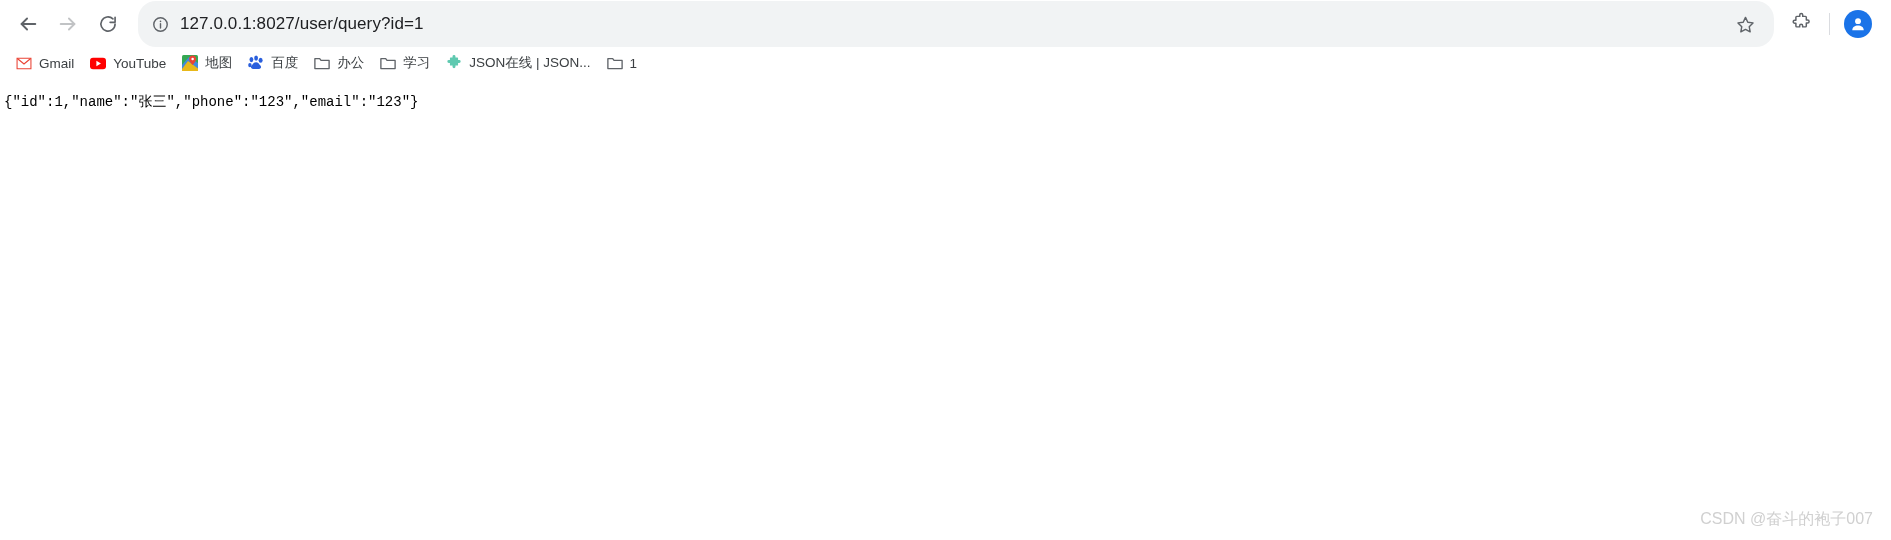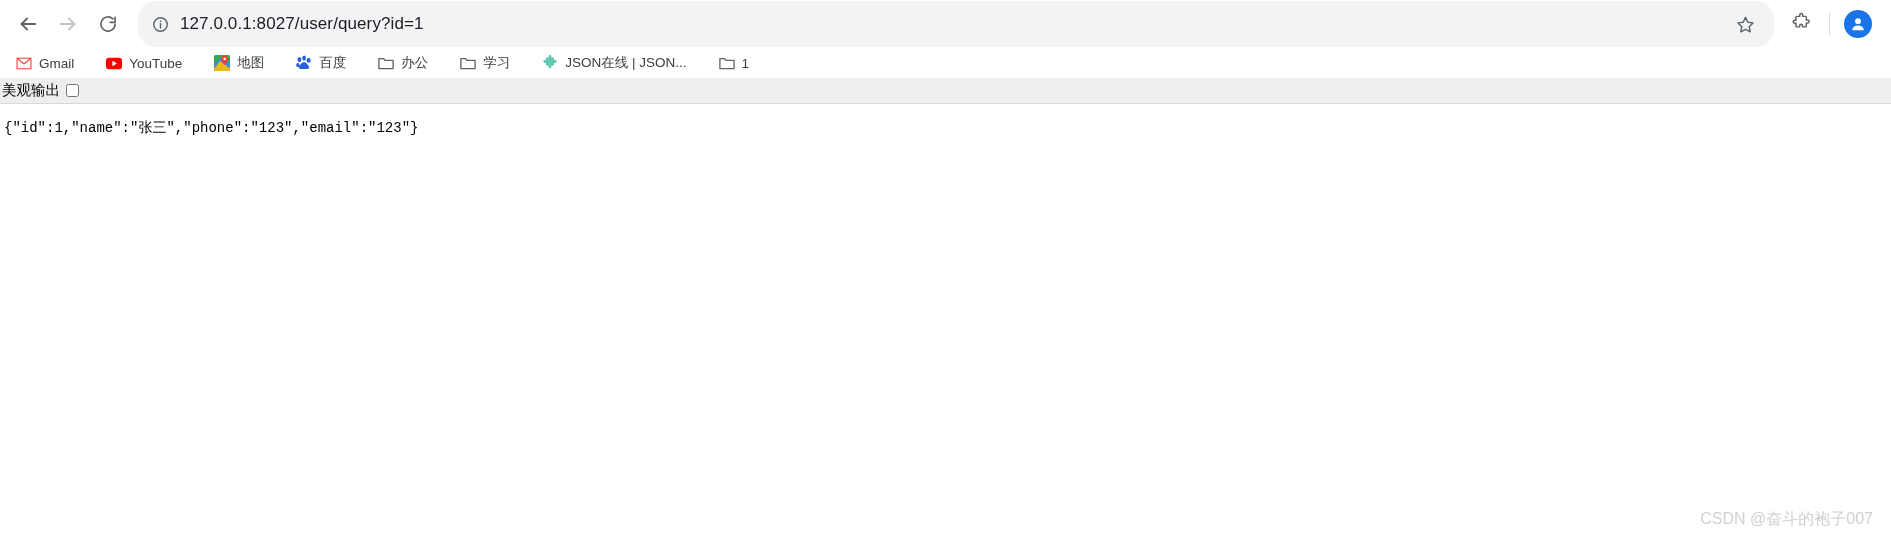--- a/index.html
+++ b/index.html
@@ -72,21 +72,21 @@
     cursor: pointer;
   }
 
   
   .bookmarks {
     height: 30px;
     display: flex;
     align-items: center;
     padding: 0 8px;
     background: #ffffff;
-    gap: 16px;
+    gap: 0px;
   }
   .bm {
     display: flex;
     align-items: center;
     height: 24px;
     padding: 0 8px;
     border-radius: 4px;
     cursor: pointer;
     white-space: nowrap;
     flex: 0 0 auto;
@@ -300,23 +300,19 @@
         <svg width="16" height="14" viewBox="0 0 18 15" fill="none" stroke="#5f6368" stroke-width="1.5" stroke-linejoin="round">
           <path d="M1 13.8V2.6h5.4l1.5 2h9.1v9.2z"></path>
         </svg>
       </span>
       <span class="bmlabel">1</span>
     </div>
   </div>
 
   <div class="page">
 
-    <div class="prettybar">
-      <span class="lbl">美观输出</span>
-      <input type="checkbox" style="">
-    </div>
 
     <div class="jsonout">{"id":1,"name":"张三","phone":"123","email":"123"}</div>
 
     <div class="watermark">CSDN @奋斗的袍子007</div>
   </div>
 
 </div>
 
 </body></html>

